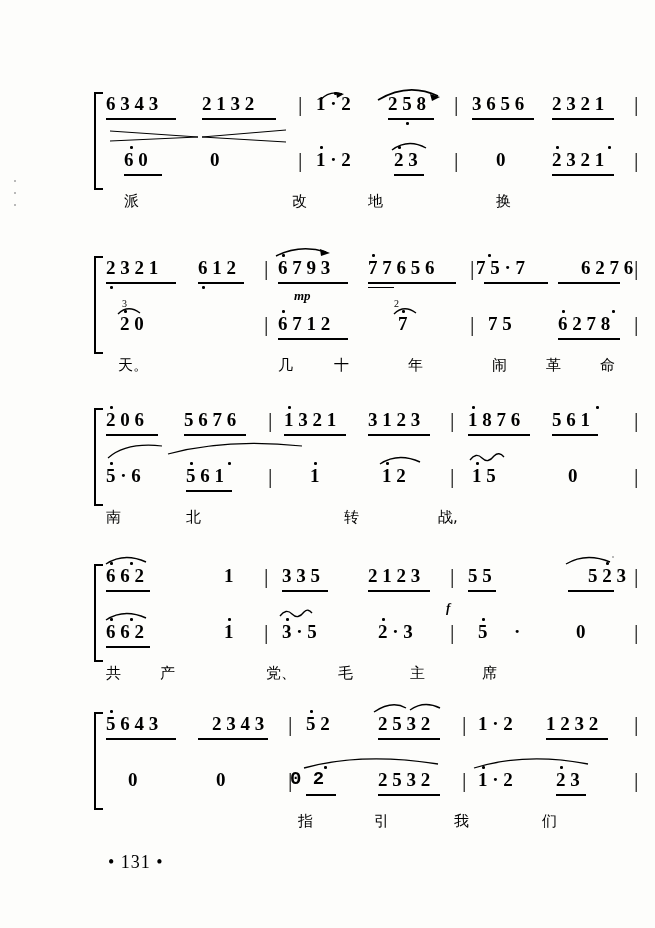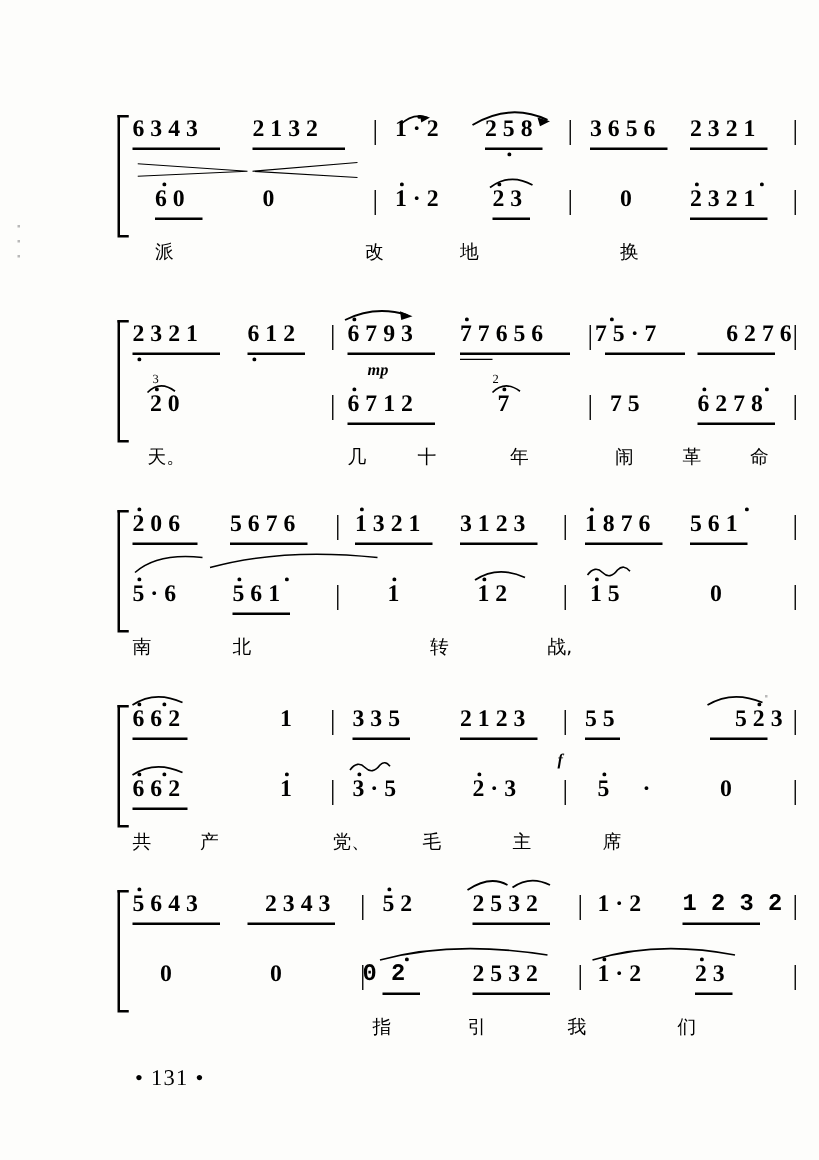--- a/index.html
+++ b/index.html
@@ -446,21 +446,21 @@
     </div>
 
     <div class="row row-upper">
       <span class="cell num" style="left:0px;">5 6 4 3</span>
       <span class="cell num" style="left:92px;margin-left:14px;">2 3 4 3</span>
       <span class="cell bar" style="left:182px;">|</span>
       <span class="cell num" style="left:200px;">5 2</span>
       <span class="cell num" style="left:272px;">2 5 3 2</span>
       <span class="cell bar" style="left:356px;">|</span>
       <span class="cell num" style="left:372px;">1 · 2</span>
-      <span class="cell num" style="left:440px;font-family:Liberation Mono, monospace;">1 2 3 2</span>
+      <span class="cell num" style="left:440px;">1 2 3 2</span>
       <span class="cell bar" style="left:528px;">|</span>
 
       <div class="beam" style="left:0px;  top:24px; width:70px;"></div>
       <div class="beam" style="left:92px; top:24px; width:70px;"></div>
       <div class="beam" style="left:272px;top:24px; width:62px;"></div>
       <div class="beam" style="left:440px;top:24px; width:62px;"></div>
       <div class="dot" style="left:4px;   top:-4px;"></div>
       <div class="dot" style="left:204px; top:-4px;"></div>
       <svg class="arc" style="left:266px; top:-14px;" width="72" height="14">
         <path d="M2 12 Q 20 0 34 8" stroke="#000" stroke-width="1.4" fill="none"></path>

